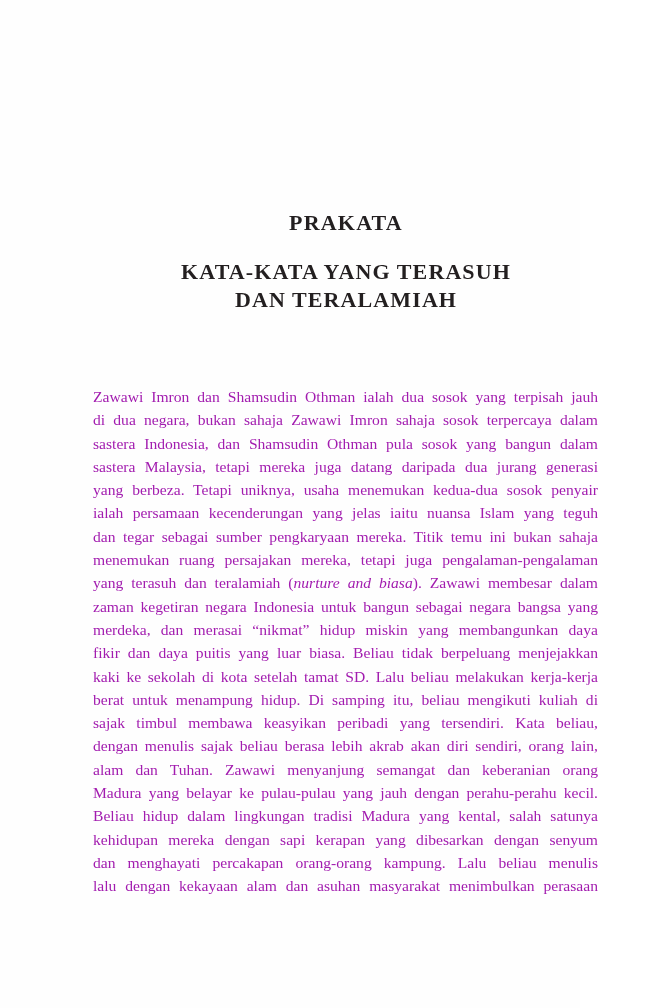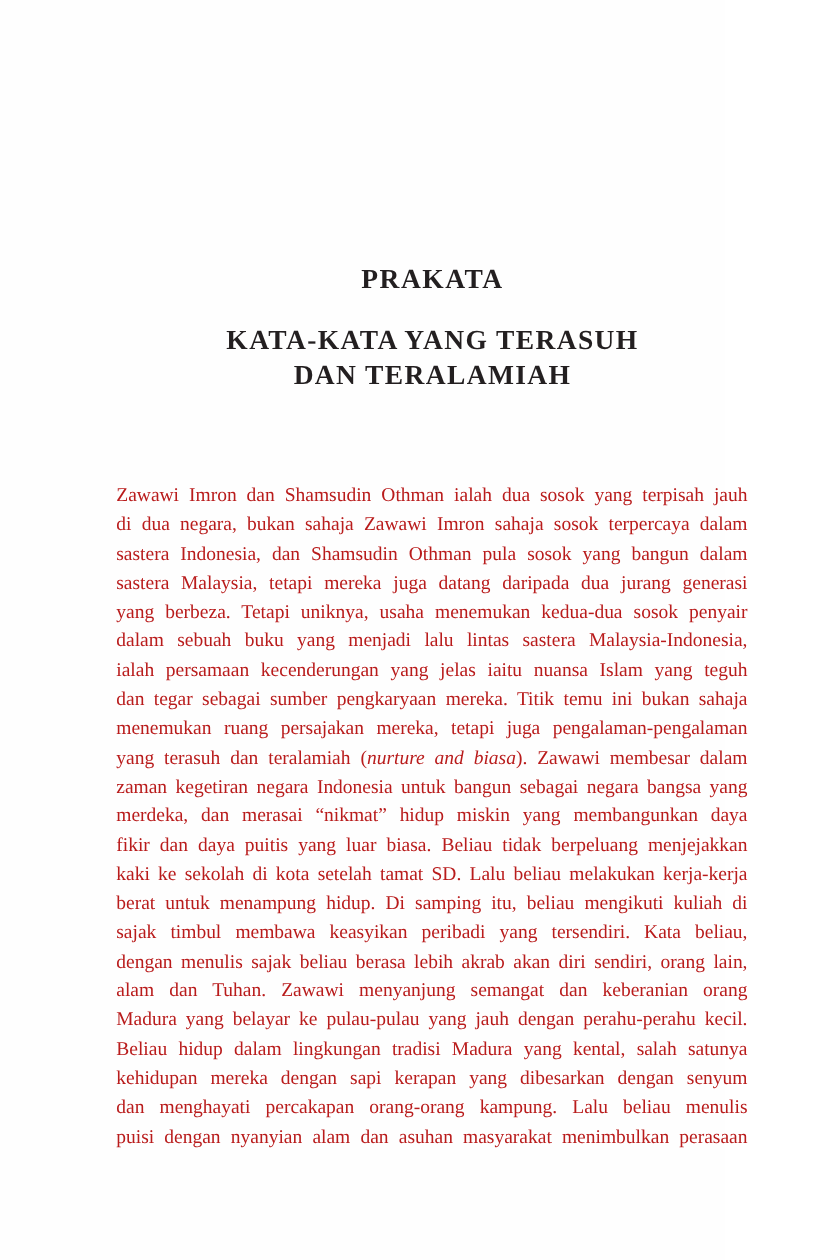--- a/index.html
+++ b/index.html
@@ -48,21 +48,21 @@
     }
     .chapter-title span { display: block; }
     .body-text {
       position: absolute;
       top: 385px;
       left: 93px;
       width: 505px;
       font-family: "Liberation Serif", "DejaVu Serif", serif;
       font-size: 15.6px;
       line-height: 23.3px;
-      color: #b91c1c;
+      color: #a21caf;
     }
     .body-text .line {
       display: block;
       text-align: justify;
       text-align-last: justify;
       white-space: nowrap;
       height: 23.3px;
       overflow: visible;
     }
     em { font-style: italic; }
@@ -75,32 +75,31 @@
   <div class="chapter-title">
     <span>KATA-KATA YANG TERASUH</span>
     <span>DAN TERALAMIAH</span>
   </div>
   <div class="body-text" id="body-text">
       <span class="line">Zawawi Imron dan Shamsudin Othman ialah dua sosok yang terpisah jauh</span>
       <span class="line">di dua negara, bukan sahaja Zawawi Imron sahaja sosok terpercaya dalam</span>
       <span class="line">sastera Indonesia, dan Shamsudin Othman pula sosok yang bangun dalam</span>
       <span class="line">sastera Malaysia, tetapi mereka juga datang daripada dua jurang generasi</span>
       <span class="line">yang berbeza. Tetapi uniknya, usaha menemukan kedua-dua sosok penyair</span>
-      <span class="line">dalam sebuah buku yang menjadi lalu lintas sastera Malaysia-Indonesia,</span>
       <span class="line">ialah persamaan kecenderungan yang jelas iaitu nuansa Islam yang teguh</span>
       <span class="line">dan tegar sebagai sumber pengkaryaan mereka. Titik temu ini bukan sahaja</span>
       <span class="line">menemukan ruang persajakan mereka, tetapi juga pengalaman-pengalaman</span>
       <span class="line"><span>yang terasuh dan teralamiah (</span><em>nurture and biasa</em><span>). Zawawi membesar dalam</span></span>
       <span class="line">zaman kegetiran negara Indonesia untuk bangun sebagai negara bangsa yang</span>
       <span class="line">merdeka, dan merasai “nikmat” hidup miskin yang membangunkan daya</span>
       <span class="line">fikir dan daya puitis yang luar biasa. Beliau tidak berpeluang menjejakkan</span>
       <span class="line">kaki ke sekolah di kota setelah tamat SD. Lalu beliau melakukan kerja-kerja</span>
       <span class="line">berat untuk menampung hidup. Di samping itu, beliau mengikuti kuliah di</span>
       <span class="line">sajak timbul membawa keasyikan peribadi yang tersendiri. Kata beliau,</span>
       <span class="line">dengan menulis sajak beliau berasa lebih akrab akan diri sendiri, orang lain,</span>
       <span class="line">alam dan Tuhan. Zawawi menyanjung semangat dan keberanian orang</span>
       <span class="line">Madura yang belayar ke pulau-pulau yang jauh dengan perahu-perahu kecil.</span>
       <span class="line">Beliau hidup dalam lingkungan tradisi Madura yang kental, salah satunya</span>
       <span class="line">kehidupan mereka dengan sapi kerapan yang dibesarkan dengan senyum</span>
       <span class="line">dan menghayati percakapan orang-orang kampung. Lalu beliau menulis</span>
-      <span class="line">puisi dengan nyanyian alam dan asuhan masyarakat menimbulkan perasaan</span>
+      <span class="line">lalu dengan kekayaan alam dan asuhan masyarakat menimbulkan perasaan</span>
     </div>
 </div>
 
 </body></html>

